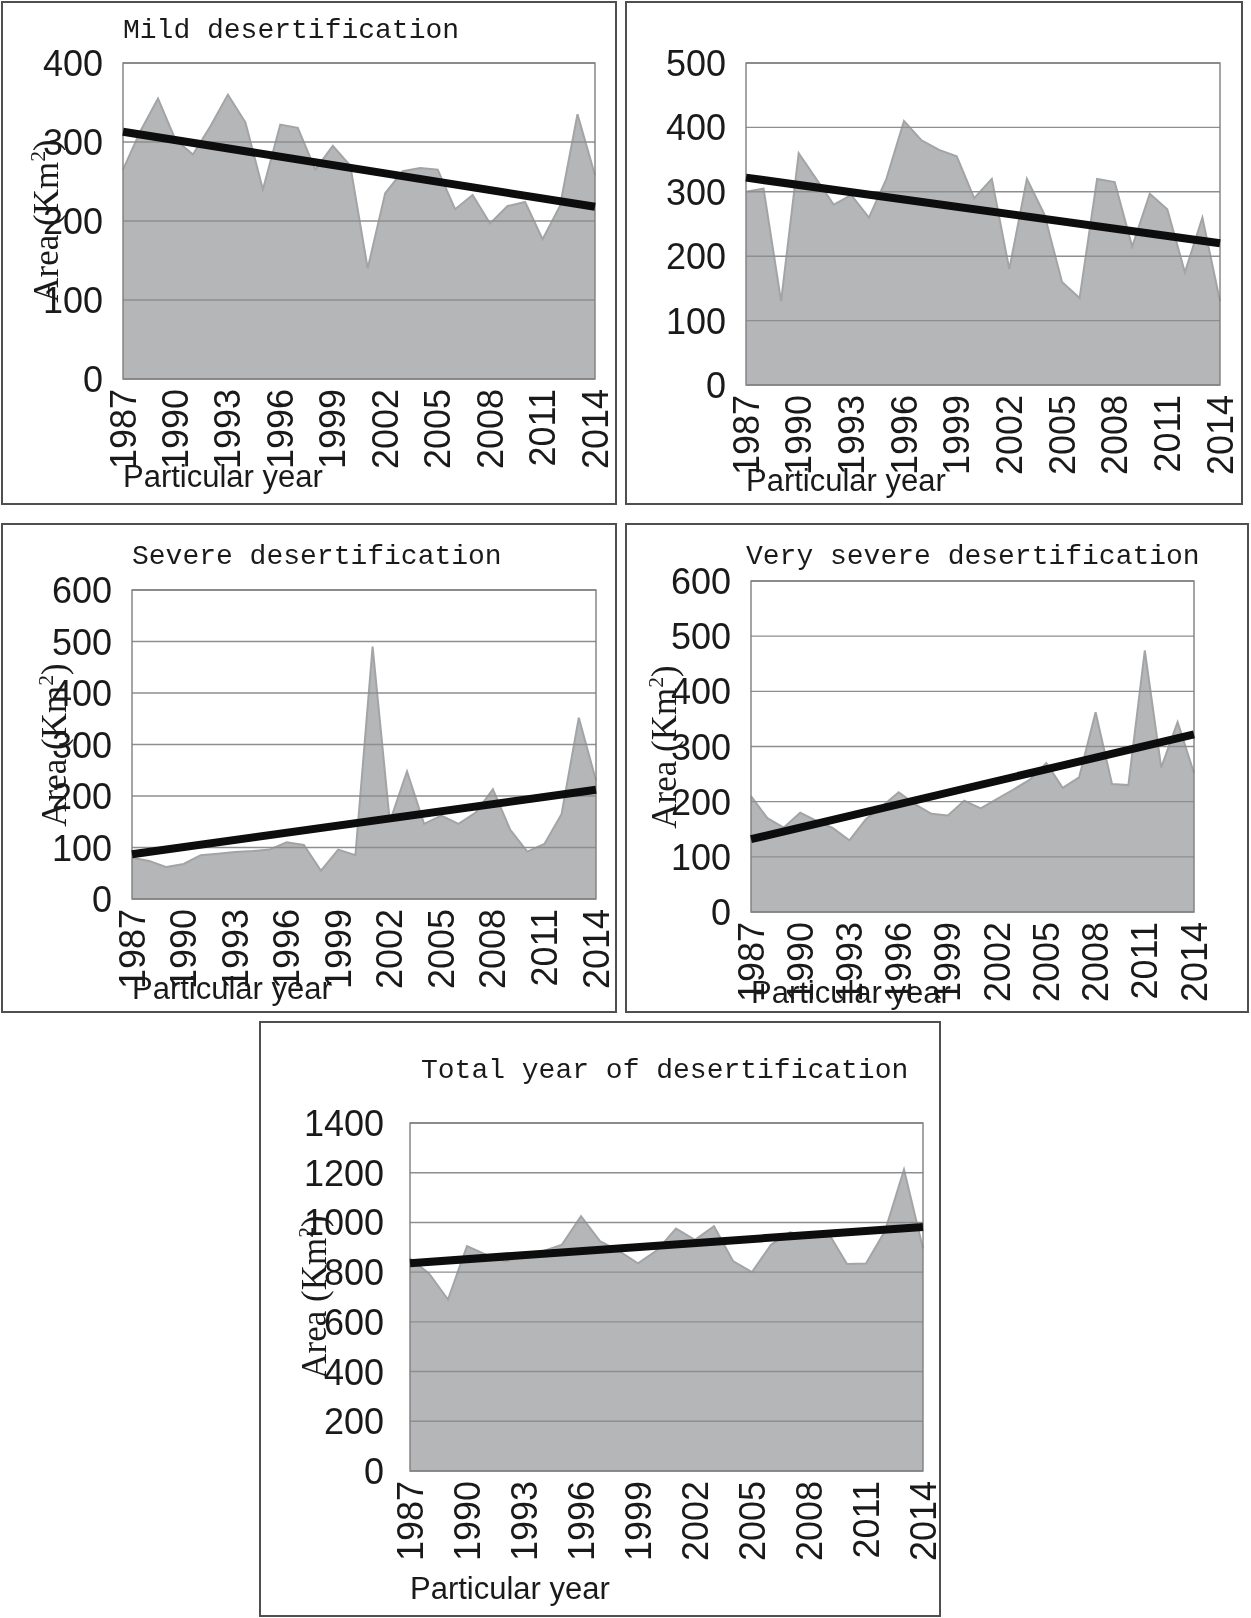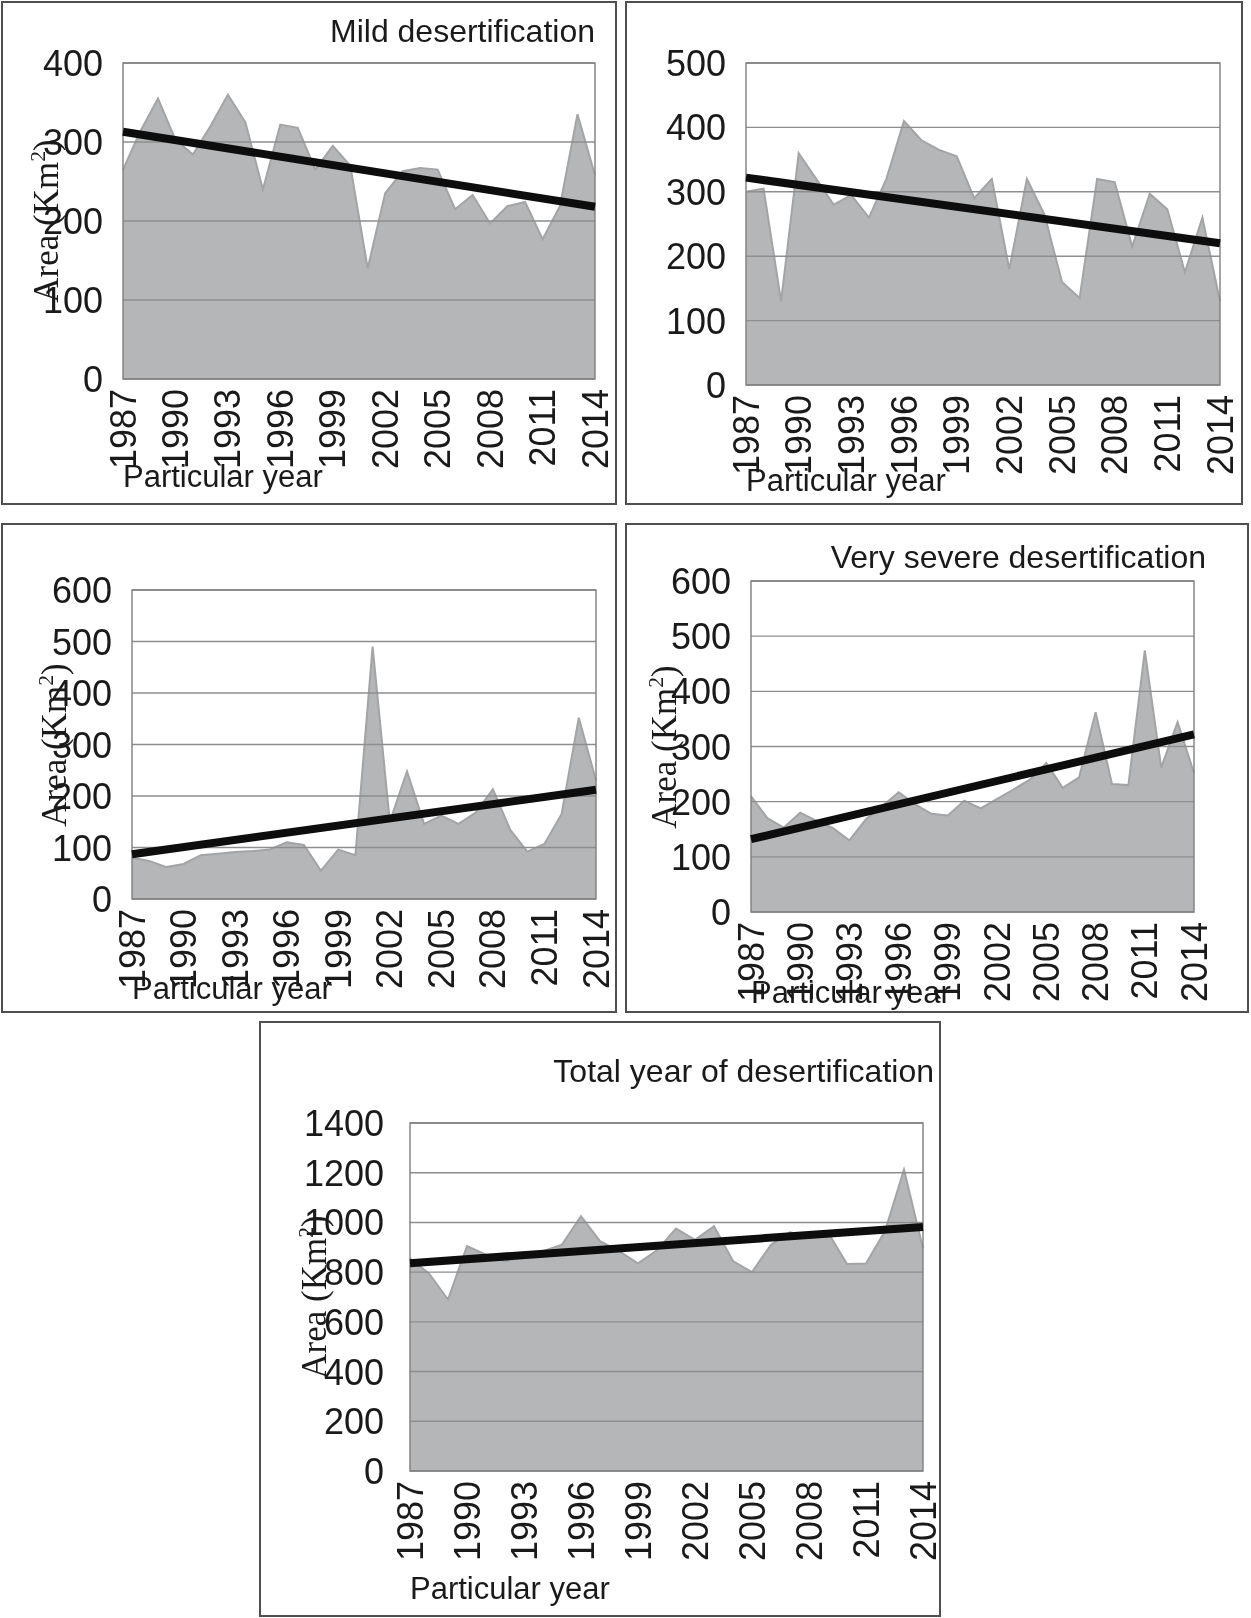--- a/index.html
+++ b/index.html
@@ -13,25 +13,26 @@
   }
   .panel{
     position:absolute;
     background:#ffffff;
     border:2px solid #4f4f4f;
     box-sizing:border-box;
   }
   .panel svg.plot{position:absolute;left:0;top:0;}
   .chart-title{
     position:absolute;
-    text-align:right;
-    font-size:32px;
+    text-align:left;
+    font-size:28px;
     line-height:36px;
     white-space:nowrap;
     color:#1a1a1a;
+    font-family:Liberation Mono, monospace;
   }
   .xlabel{
     position:absolute;
     text-align:left;
     font-size:31px;
     white-space:nowrap;
     color:#1a1a1a;
   }
   .ylabel{
     position:absolute;
@@ -143,20 +144,21 @@
         <text x="180.55555555555554" y="384" text-anchor="end" transform="rotate(-90 180.55555555555554 384)" font-size="36" dy="0.35em">1990</text>
         <text x="232.11111111111111" y="384" text-anchor="end" transform="rotate(-90 232.11111111111111 384)" font-size="36" dy="0.35em">1993</text>
         <text x="283.6666666666667" y="384" text-anchor="end" transform="rotate(-90 283.6666666666667 384)" font-size="36" dy="0.35em">1996</text>
         <text x="335.22222222222223" y="384" text-anchor="end" transform="rotate(-90 335.22222222222223 384)" font-size="36" dy="0.35em">1999</text>
         <text x="386.7777777777778" y="384" text-anchor="end" transform="rotate(-90 386.7777777777778 384)" font-size="36" dy="0.35em">2002</text>
         <text x="438.33333333333337" y="384" text-anchor="end" transform="rotate(-90 438.33333333333337 384)" font-size="36" dy="0.35em">2005</text>
         <text x="489.8888888888889" y="384" text-anchor="end" transform="rotate(-90 489.8888888888889 384)" font-size="36" dy="0.35em">2008</text>
         <text x="541.4444444444445" y="384" text-anchor="end" transform="rotate(-90 541.4444444444445 384)" font-size="36" dy="0.35em">2011</text>
         <text x="593" y="384" text-anchor="end" transform="rotate(-90 593 384)" font-size="36" dy="0.35em">2014</text>
       </svg>
+    <div class="chart-title" style="left:129px;width:464px;top:14px;">Severe desertification</div>
     <div class="ylabel" style="left:52px;top:220px;"><span>Area (Km</span><sup>2</sup><span>)</span></div>
     <div class="xlabel" style="left:129px;width:464px;top:446px;">Particular year</div>
   </section>
 
   <section class="panel" id="panel-verysevere">
     <svg class="plot" width="620" height="486" viewBox="0 0 620 486">
         <polygon points="124.0,271.1 140.4,293.2 156.8,302.6 173.2,287.7 189.6,296.0 206.0,303.1 222.4,315.3 238.9,294.3 255.3,281.1 271.7,267.3 288.1,279.4 304.5,288.8 320.9,290.5 337.3,275.6 353.7,283.3 370.1,273.9 386.5,264.5 402.9,254.6 419.3,238.1 435.7,262.9 452.1,252.4 468.6,187.3 485.0,259.0 501.4,260.1 517.8,125.5 534.2,242.5 550.6,197.2 567.0,248.0 567,387 124,387" fill="#b4b6b8" stroke="none"></polygon>
         <polyline points="124.0,271.1 140.4,293.2 156.8,302.6 173.2,287.7 189.6,296.0 206.0,303.1 222.4,315.3 238.9,294.3 255.3,281.1 271.7,267.3 288.1,279.4 304.5,288.8 320.9,290.5 337.3,275.6 353.7,283.3 370.1,273.9 386.5,264.5 402.9,254.6 419.3,238.1 435.7,262.9 452.1,252.4 468.6,187.3 485.0,259.0 501.4,260.1 517.8,125.5 534.2,242.5 550.6,197.2 567.0,248.0" fill="none" stroke="#a2a4a6" stroke-width="2"></polyline>
         <line x1="124" x2="567" y1="387" y2="387" stroke="#8e8e8e" stroke-width="1.4"></line>
         <line x1="124" x2="567" y1="331.8333333333333" y2="331.8333333333333" stroke="#8e8e8e" stroke-width="1.4"></line>
@@ -178,21 +180,21 @@
         <text x="173.22222222222223" y="397" text-anchor="end" transform="rotate(-90 173.22222222222223 397)" font-size="36" dy="0.35em">1990</text>
         <text x="222.44444444444446" y="397" text-anchor="end" transform="rotate(-90 222.44444444444446 397)" font-size="36" dy="0.35em">1993</text>
         <text x="271.6666666666667" y="397" text-anchor="end" transform="rotate(-90 271.6666666666667 397)" font-size="36" dy="0.35em">1996</text>
         <text x="320.8888888888889" y="397" text-anchor="end" transform="rotate(-90 320.8888888888889 397)" font-size="36" dy="0.35em">1999</text>
         <text x="370.1111111111111" y="397" text-anchor="end" transform="rotate(-90 370.1111111111111 397)" font-size="36" dy="0.35em">2002</text>
         <text x="419.33333333333337" y="397" text-anchor="end" transform="rotate(-90 419.33333333333337 397)" font-size="36" dy="0.35em">2005</text>
         <text x="468.5555555555556" y="397" text-anchor="end" transform="rotate(-90 468.5555555555556 397)" font-size="36" dy="0.35em">2008</text>
         <text x="517.7777777777778" y="397" text-anchor="end" transform="rotate(-90 517.7777777777778 397)" font-size="36" dy="0.35em">2011</text>
         <text x="567" y="397" text-anchor="end" transform="rotate(-90 567 397)" font-size="36" dy="0.35em">2014</text>
       </svg>
-    <div class="chart-title" style="left:136px;width:443px;top:14px;">Very severe desertification</div>
+    <div class="chart-title" style="left:119px;width:443px;top:14px;">Very severe desertification</div>
     <div class="ylabel" style="left:38px;top:222px;"><span>Area (Km</span><sup>2</sup><span>)</span></div>
     <div class="xlabel" style="left:124px;width:443px;top:450px;">Particular year</div>
   </section>
 
   <section class="panel" id="panel-total">
     <svg class="plot" width="678" height="592" viewBox="0 0 678 592">
         <polygon points="149.0,235.5 168.0,250.4 187.0,276.5 206.0,223.0 225.0,231.7 244.0,238.5 263.0,233.5 282.0,228.3 301.0,221.6 320.0,193.2 339.0,218.1 358.0,228.0 377.0,240.4 396.0,227.3 415.0,205.6 434.0,216.8 453.0,203.2 472.0,238.0 491.0,249.1 510.0,221.8 529.0,209.4 548.0,213.1 567.0,209.4 586.0,240.9 605.0,240.4 624.0,208.1 643.0,146.5 662.0,225.5 662,448 149,448" fill="#b4b6b8" stroke="none"></polygon>
         <polyline points="149.0,235.5 168.0,250.4 187.0,276.5 206.0,223.0 225.0,231.7 244.0,238.5 263.0,233.5 282.0,228.3 301.0,221.6 320.0,193.2 339.0,218.1 358.0,228.0 377.0,240.4 396.0,227.3 415.0,205.6 434.0,216.8 453.0,203.2 472.0,238.0 491.0,249.1 510.0,221.8 529.0,209.4 548.0,213.1 567.0,209.4 586.0,240.9 605.0,240.4 624.0,208.1 643.0,146.5 662.0,225.5" fill="none" stroke="#a2a4a6" stroke-width="2"></polyline>
         <line x1="149" x2="662" y1="448" y2="448" stroke="#8e8e8e" stroke-width="1.4"></line>
         <line x1="149" x2="662" y1="398.2857142857143" y2="398.2857142857143" stroke="#8e8e8e" stroke-width="1.4"></line>

